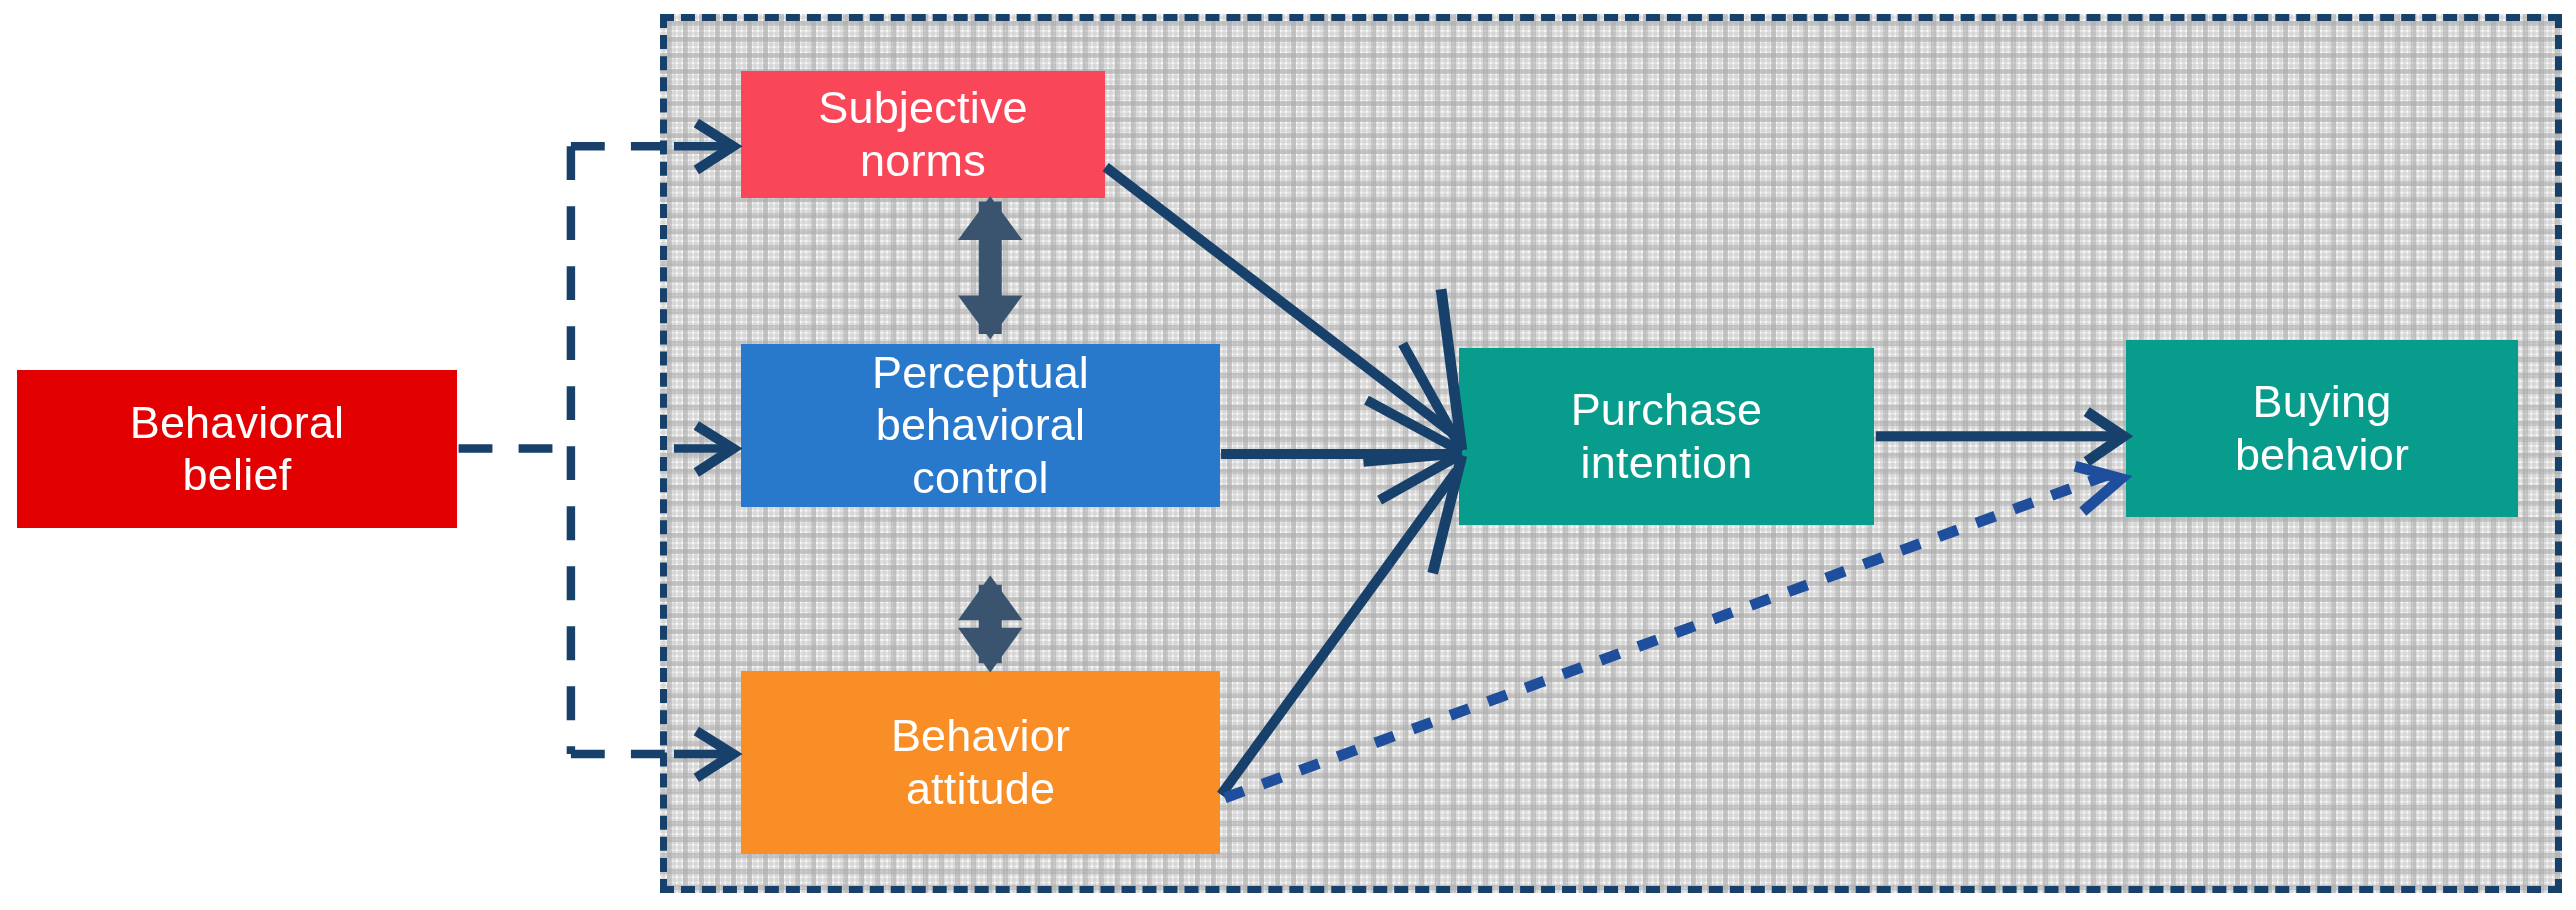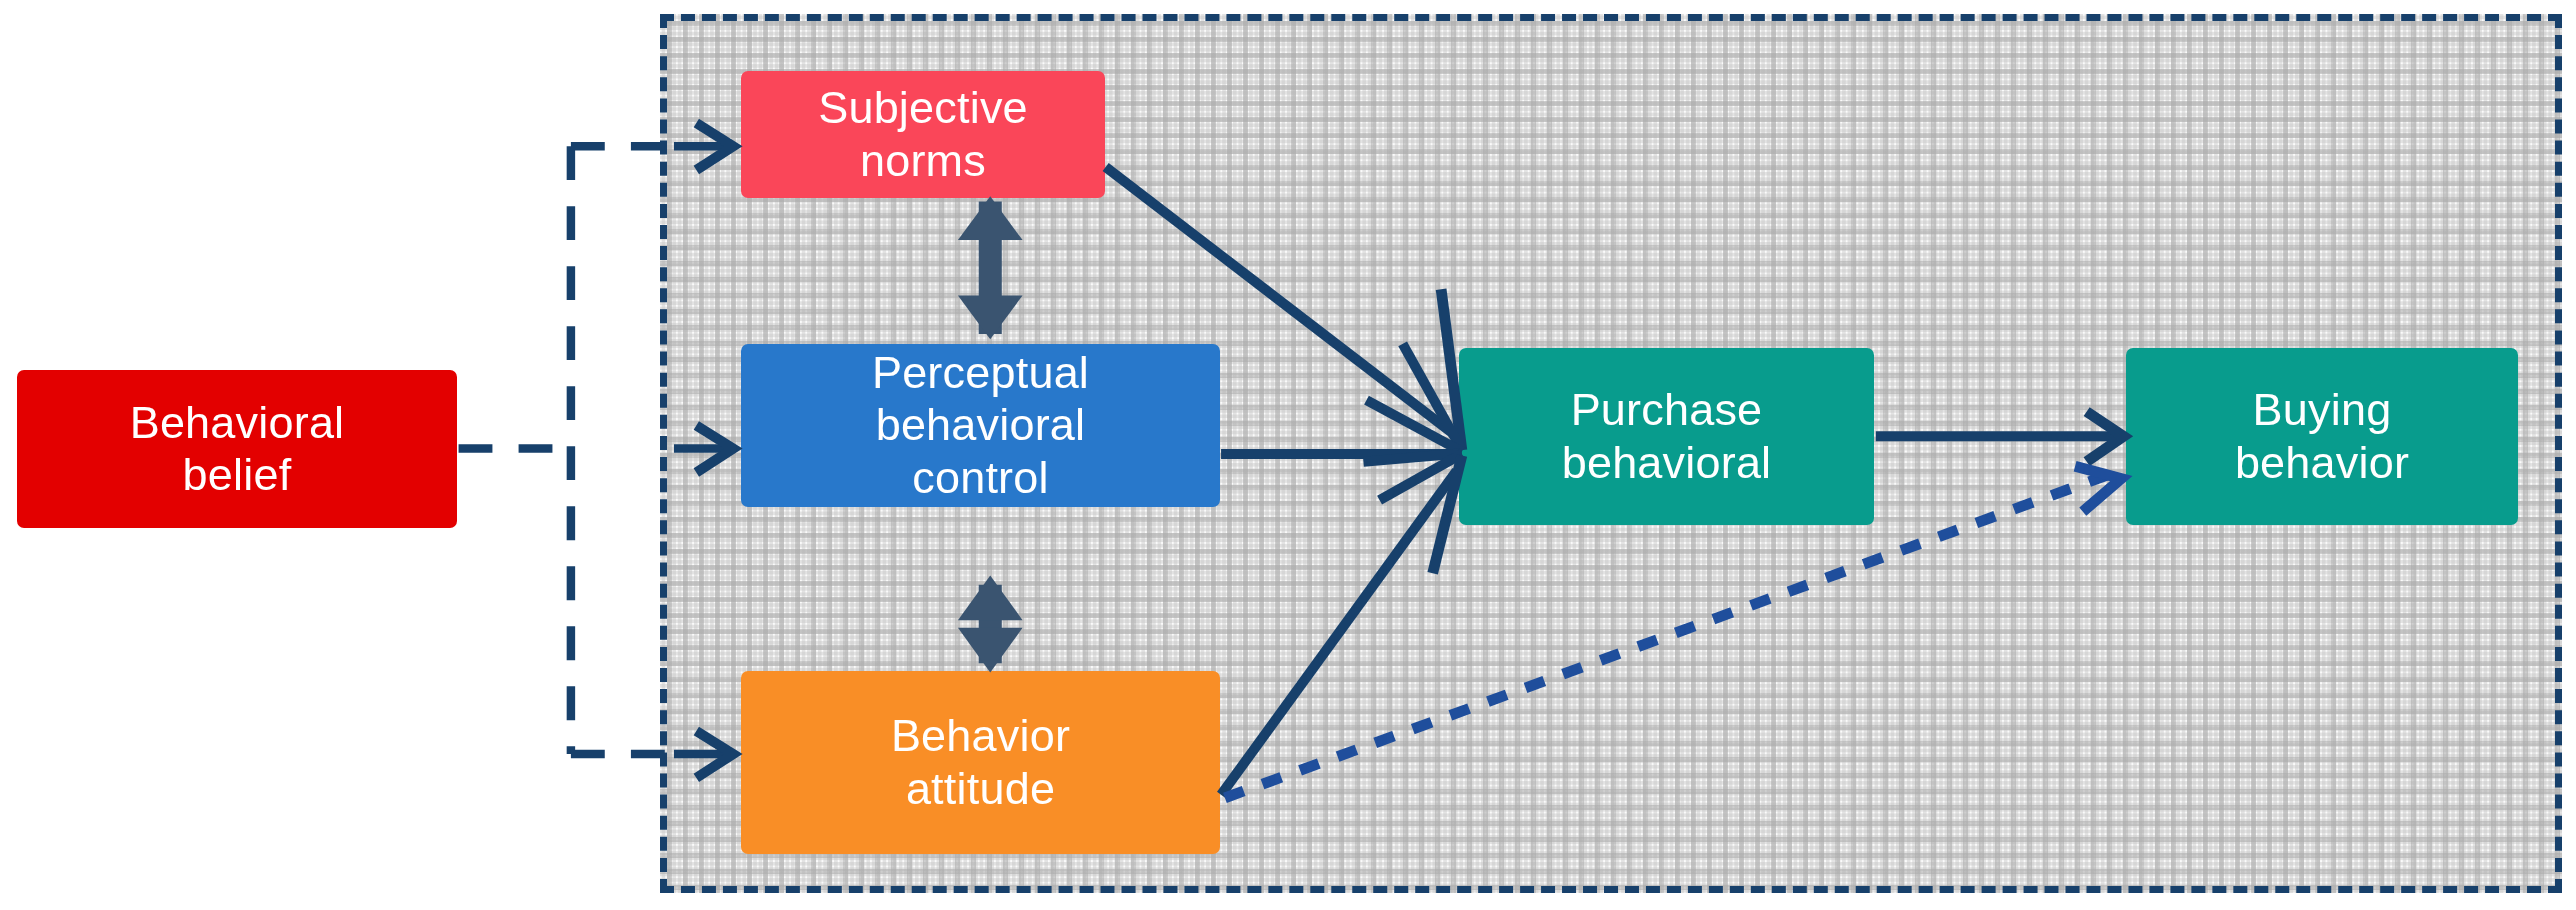--- a/index.html
+++ b/index.html
@@ -43,34 +43,33 @@
     display: flex;
     align-items: center;
     justify-content: center;
     text-align: center;
     color: #ffffff;
     font-weight: 400;
     line-height: 1.16;
     letter-spacing: 0.2px;
     box-sizing: border-box;
     white-space: pre-line;
-    border-radius: 7px;
   }
 
   .node-belief     { left: 17px;   top: 370px; width: 440px; height: 158px;
                      background: #E30000; font-size: 45px; }
   .node-norms      { left: 741px;  top: 71px;  width: 364px; height: 127px;
                      background: #FA4659; font-size: 45px; }
   .node-control    { left: 741px;  top: 344px; width: 479px; height: 163px;
                      background: #2878CB; font-size: 45px; }
   .node-attitude   { left: 741px;  top: 671px; width: 479px; height: 183px;
                      background: #F98E26; font-size: 45px; }
   .node-intention  { left: 1459px; top: 348px; width: 415px; height: 177px;
                      background: #089C8D; font-size: 45px; }
-  .node-buying     { left: 2126px; top: 348px; width: 392px; height: 177px;
+  .node-buying     { left: 2126px; top: 340px; width: 392px; height: 177px;
                      background: #089C8D; font-size: 45px; }
 
   
   #edges {
     position: absolute;
     left: 0;
     top: 0;
     width: 2576px;
     height: 911px;
     pointer-events: none;
@@ -90,21 +89,21 @@
 norms</div>
 
   <div class="node node-control">Perceptual
 behavioral
 control</div>
 
   <div class="node node-attitude">Behavior
 attitude</div>
 
   <div class="node node-intention">Purchase
-behavioral</div>
+intention</div>
 
   <div class="node node-buying">Buying
 behavior</div>
 
   <svg id="edges" viewBox="0 0 3348 1184">
 
     <g>
 
       <path d="M 596 583 L 742 583" stroke="#17406b" stroke-width="11" fill="none" stroke-dasharray="44 34"></path>
 

